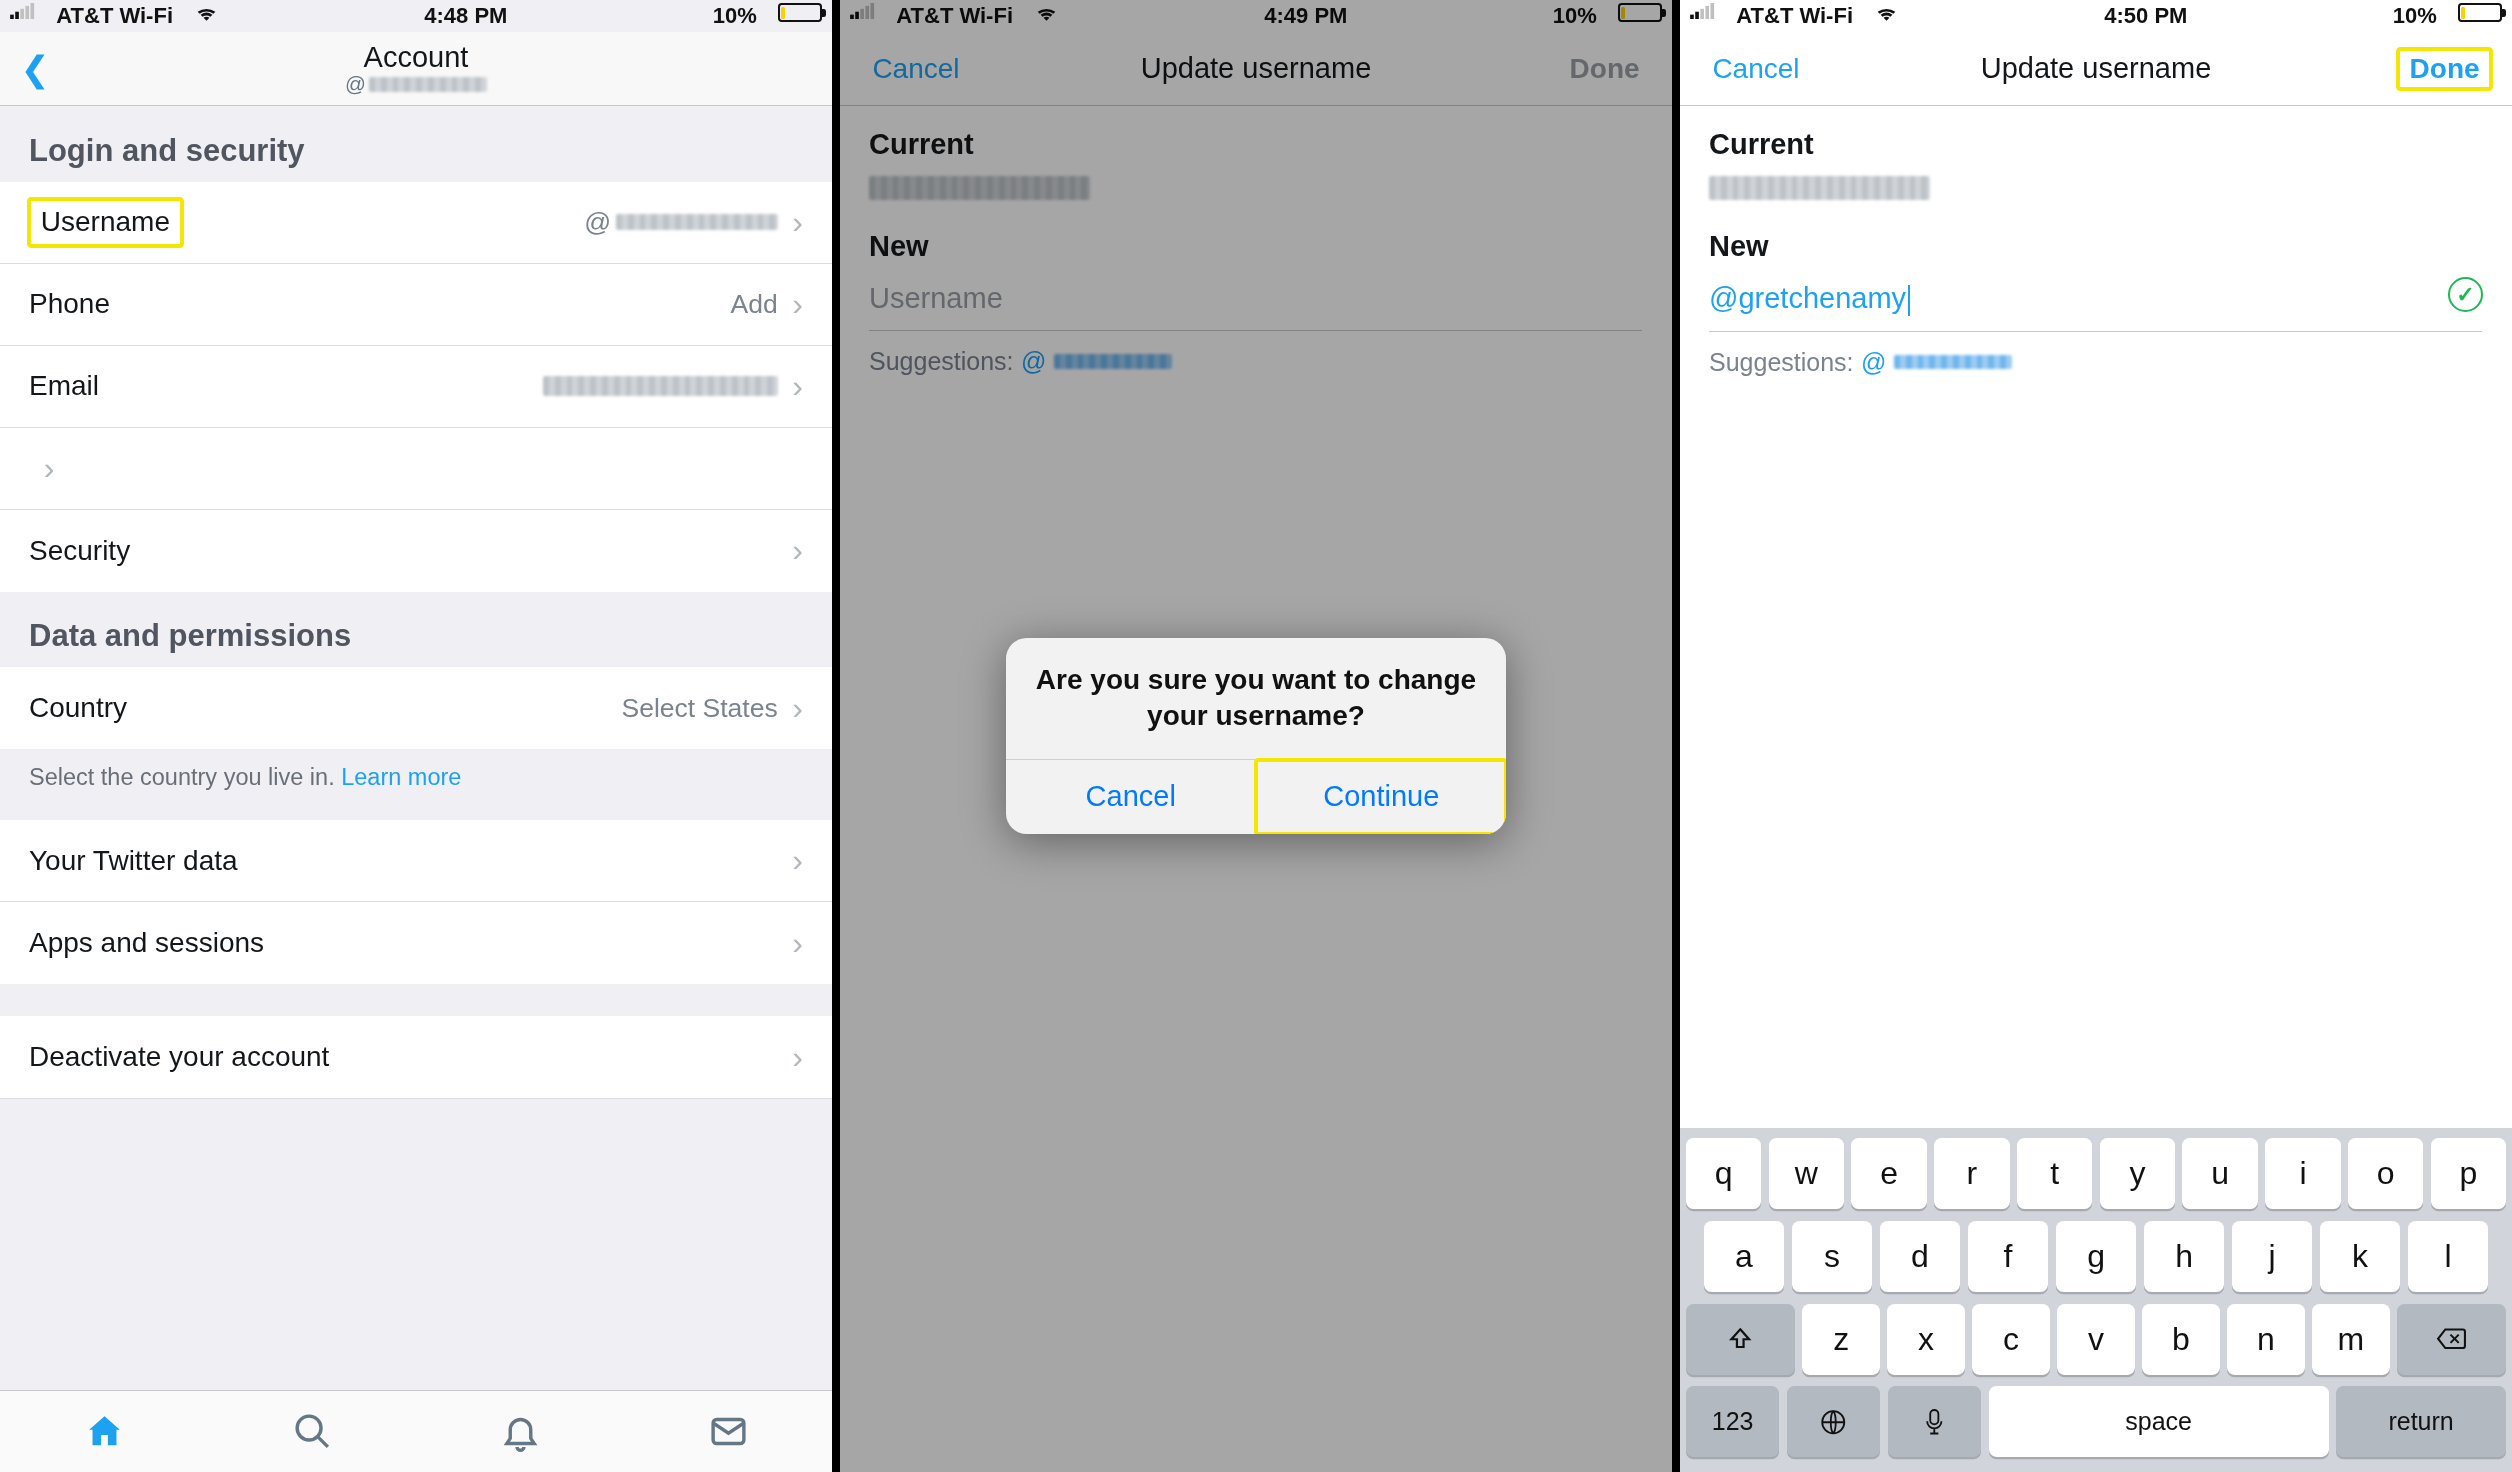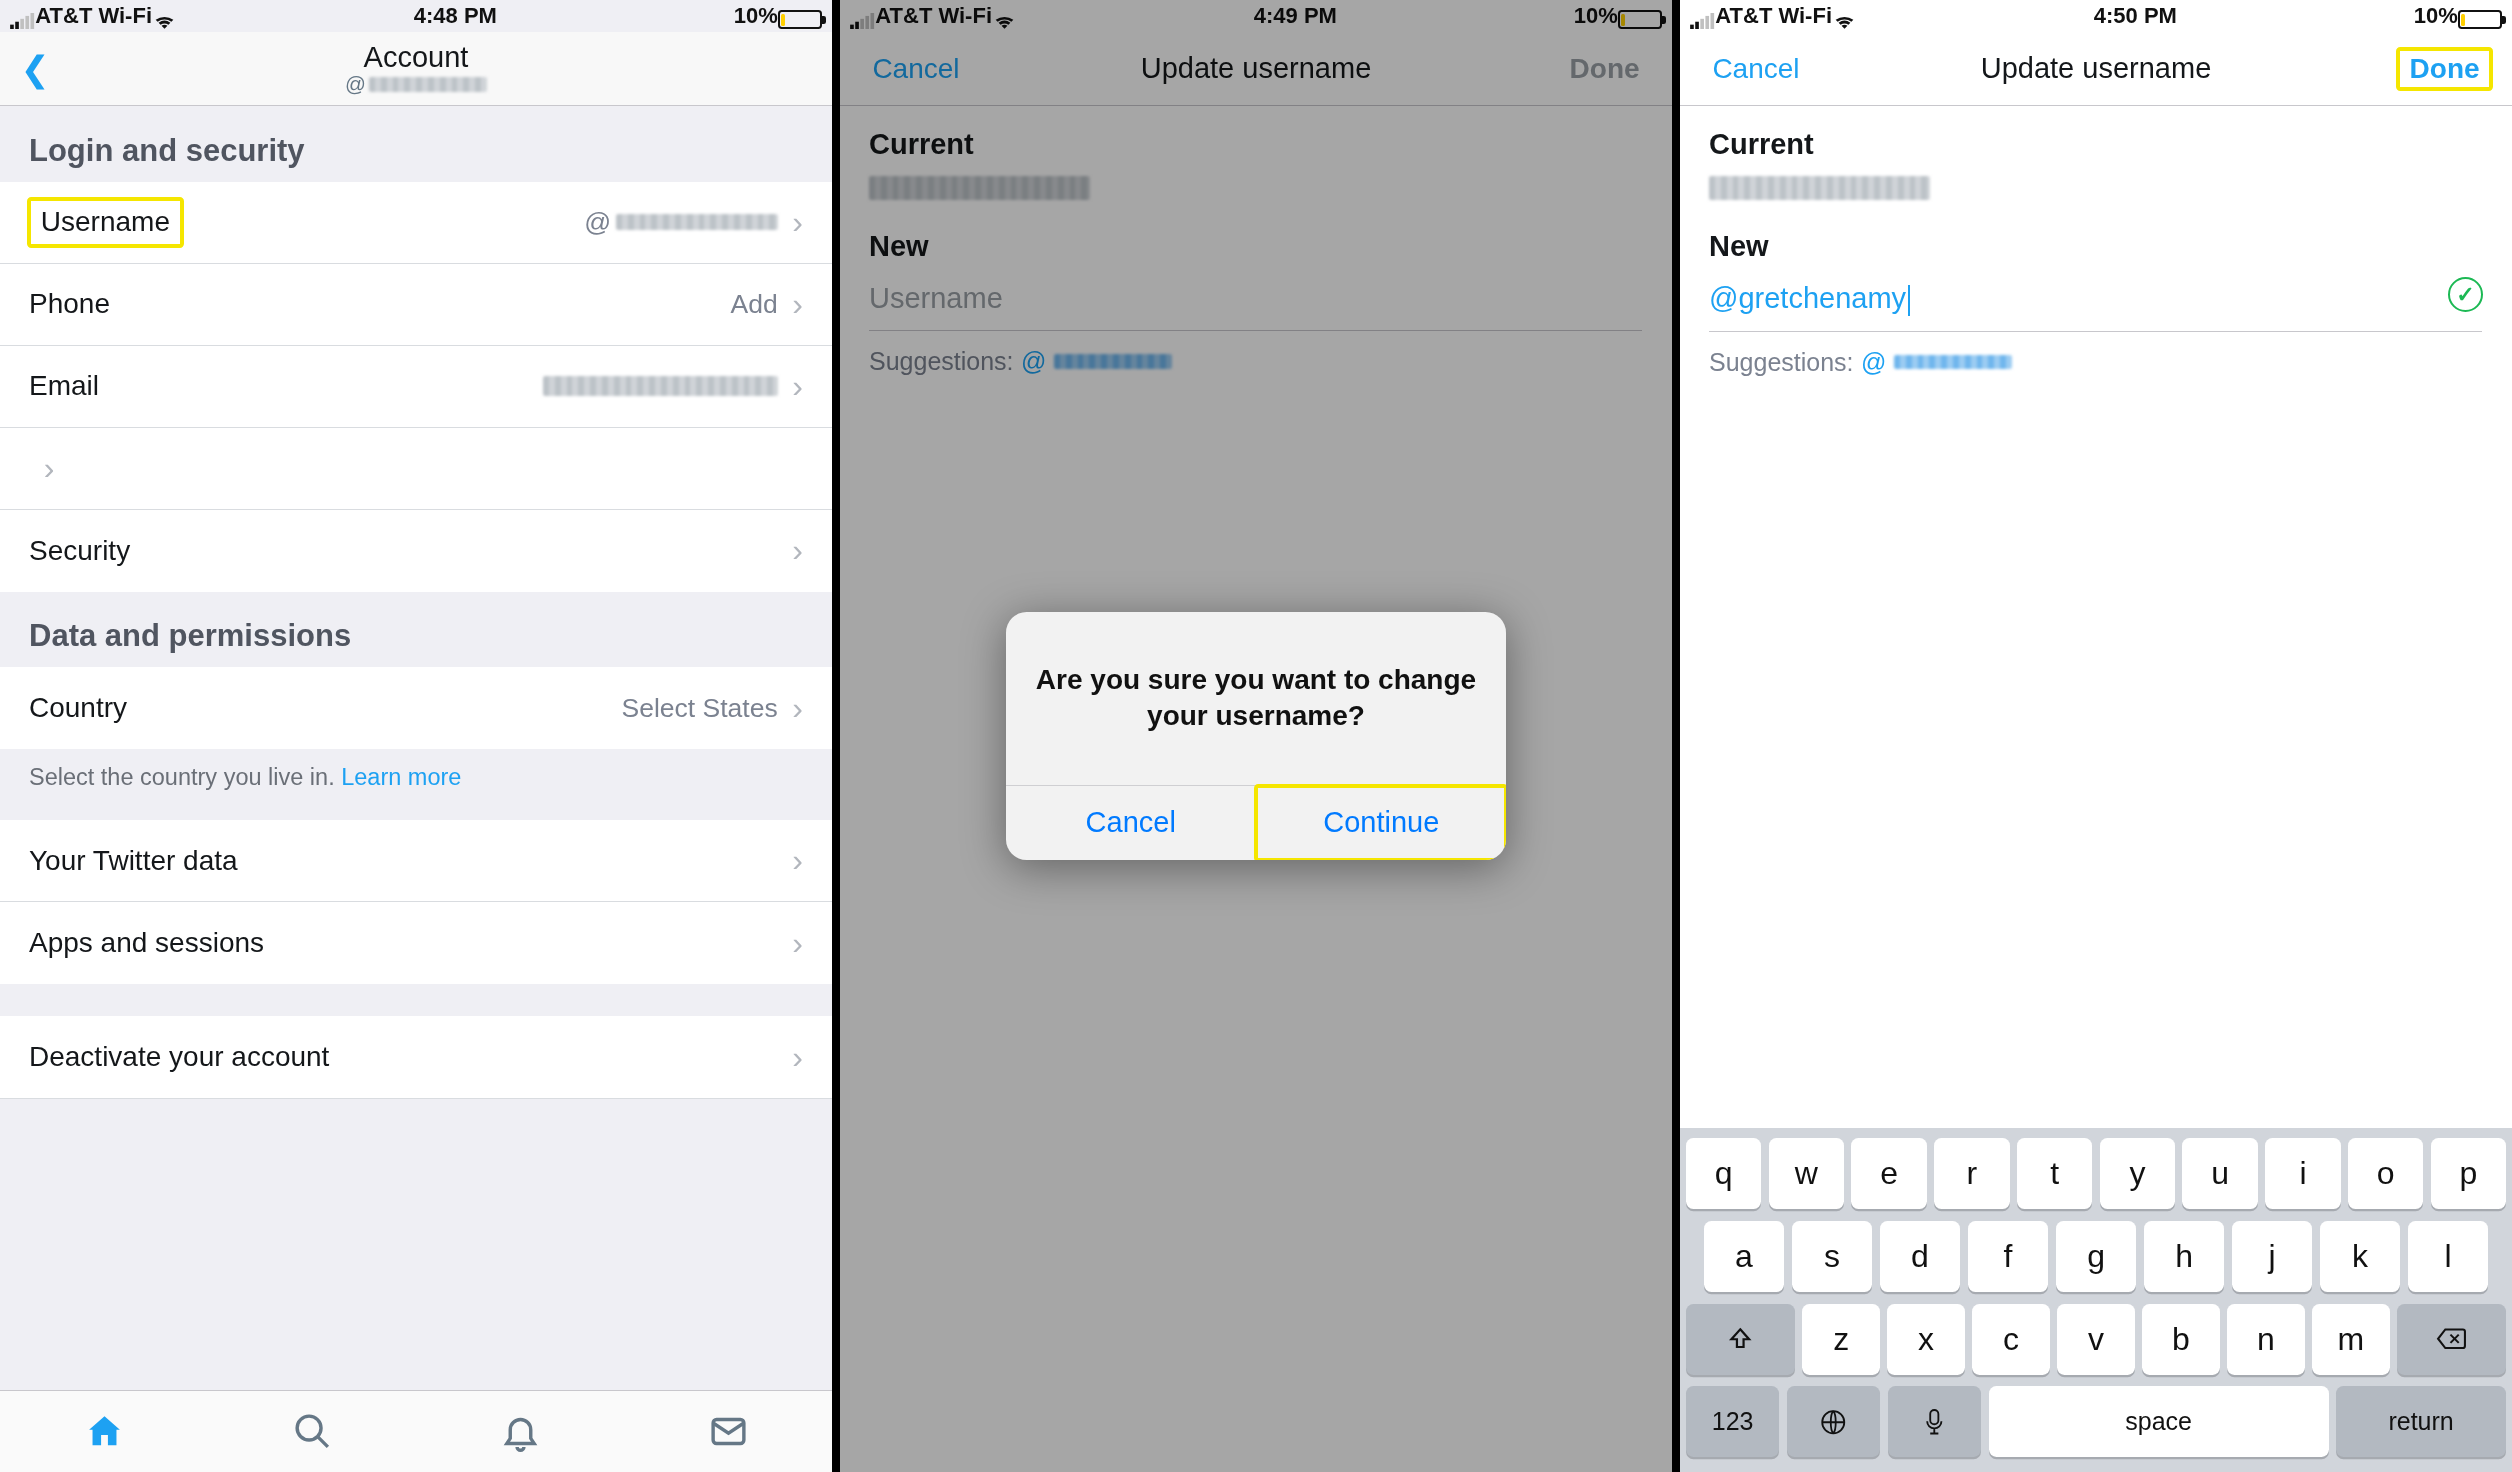--- a/index.html
+++ b/index.html
@@ -3,21 +3,21 @@
 <meta charset="utf-8">
 <style>
   * { box-sizing: border-box; margin: 0; padding: 0; font-family: -apple-system, "Helvetica Neue", Helvetica, Arial, sans-serif; }
   body { background:#000; display:flex; width:2512px; height:1472px; }
   .phone { position:relative; flex:1 1 0; display:flex; flex-direction:column; background:#efeff4; overflow:hidden; }
   .phone + .phone { border-left:8.8px solid #000; }
   .dimmer { position:absolute; inset:0; background:rgba(0,0,0,0.35); z-index:50; }
   .statusbar { height:32px; display:flex; align-items:center; justify-content:space-between; padding:0 10.3px; font-size:22px; font-weight:600; color:#111; }
   .statusbar.light { background:#efeff4; }
   .statusbar.white { background:#fff; }
-  .sb-left, .sb-right { display:flex; align-items:flex-end; gap:0; }
+  .sb-left, .sb-right { display:flex; align-items:flex-start; gap:21px; }
   .signal svg, .wifi svg { display:block; }
   .battery { display:flex; align-items:center; gap:4.4px; }
   .bat-body { width:44px; height:19px; border:2.2px solid #111; border-radius:3.7px; position:relative; }
   .bat-body:after { content:""; position:absolute; right:-5.9px; top:4.4px; width:3.7px; height:8px; background:#111; border-radius:0 2.2px 2.2px 0;}
   .bat-fill { position:absolute; left:1.5px; top:1.5px; bottom:1.5px; width:10%; background:#ffcf00; border-radius:1.5px; }
   .navbar { height:74px; display:flex; align-items:center; justify-content:center; position:relative; border-bottom:0.7px solid #c8c7cc; background:#f8f8f8; }
   .navbar.white { background:#fff; }
   .nav-left, .nav-right { position:absolute; top:0; height:74px; display:flex; align-items:center; padding:0 20.6px; font-size:28px; }
   .nav-left { left:0; }
   .nav-right { right:0; }
@@ -48,21 +48,21 @@
   .form-area { background:#fff; flex:1; display:flex; flex-direction:column; }
   .field-label { padding:22px 29px 11.8px; font-size:29px; font-weight:800; color:#14171a; }
   .field-val { padding:0 29px 4.4px; font-size:28px; color:#657786; display:flex; align-items:center; gap:2.9px; min-height:35px;}
   .field-input { margin:0 29px; border:none; border-bottom:0.7px solid #c8c7cc; font-size:29px; padding:7.4px 44px 14.7px 0; color:#1da1f2; background:transparent; width:calc(100% - 59px); position:relative; }
   .field-input::placeholder { color:#9aa0a6; }
   .input-wrap { position:relative; }
   .check-circ { position:absolute; right:29px; top:2.9px; width:35px; height:35px; border:2.9px solid #1cb954; border-radius:50%; display:flex; align-items:center; justify-content:center; color:#1cb954; font-size:22px; font-weight:800;}
   .suggestions { padding:16px 29px; font-size:25px; color:#7b8290; display:flex; align-items:center; gap:7.4px;}
   .suggestions .at { color:#1da1f2; }
   .alert { position:absolute; z-index:60; top:50%; left:50%; transform:translate(-50%,-50%); width:500px; background:#f2f2f2; border-radius:20.6px; overflow:hidden; box-shadow:0 7.4px 44px rgba(0,0,0,0.4); }
-  .alert-msg { padding:50px 29px; text-align:center; font-size:28px; font-weight:600; color:#111; line-height:1.3; }
+  .alert-msg { padding:24px 29px; text-align:center; font-size:28px; font-weight:600; color:#111; line-height:1.3; }
   .alert-btns { display:flex; border-top:0.7px solid #cfcfd2; }
   .alert-btns button { flex:1; padding:20.6px 0; background:none; border:none; font-size:29px; color:#007aff; }
   .alert-btns button + button { border-left:0.7px solid #cfcfd2; }
   .keyboard { background:#d1d5db; padding:10.3px 5.9px 14.7px; display:flex; flex-direction:column; gap:11.8px; }
   .krow { display:flex; gap:7.4px; }
   .krow.center { padding:0 17.7px; }
   .key { flex:1; background:#fff; border-radius:7.4px; box-shadow:0 2.2px 0 #a6aab0; display:flex; align-items:center; justify-content:center; font-size:32px; height:71px; color:#111;}
   .key.fn   { background:#b3b9c1; font-size:25px; }
   .key.wide { flex:4; }
   .key.ret  { flex:2; background:#b3b9c1; font-size:25px;}

